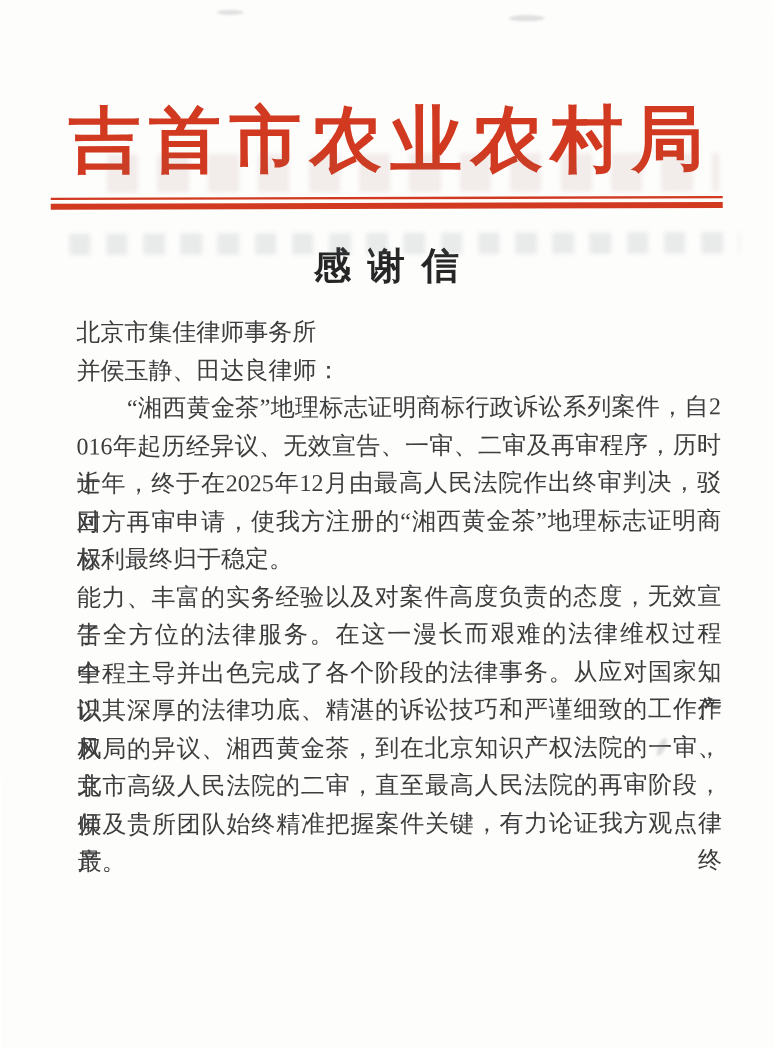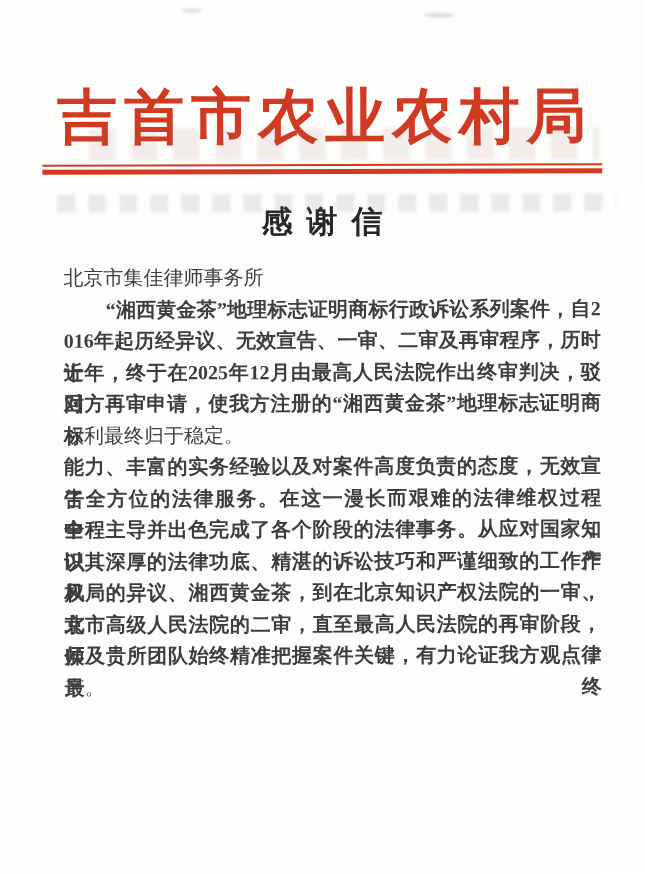--- a/index.html
+++ b/index.html
@@ -57,21 +57,20 @@
     color: #3d3d3d;
   }
   .line {
     height: 31.5px;
     white-space: nowrap;
   }
   .line.fill {
     text-align: justify;
     text-align-last: justify;
     white-space: normal;
-    font-weight: bold;
   }
   .line.indent { padding-left: 42px; }
   .line.greeting { padding-left: 42px; }
   
   .ghost {
     position: absolute;
     pointer-events: none;
     filter: blur(1.6px);
   }
   .ghost-1 { 
@@ -112,20 +111,21 @@
       <div class="rule-thin"></div>
       <div class="rule-thick"></div>
     </div>
   </header>
 
   <h1 class="doc-title" style="color: rgb(38, 38, 38);">感谢信</h1>
 
   <main class="letter-body" style="color: rgb(61, 61, 61);">
     <div id="recipient">
         <div class="line">北京市集佳律师事务所</div>
+        <div class="line">并侯玉静、田达良律师：</div>
       </div>
     <div id="paragraphs">
         <div class="line indent fill">“湘西黄金茶”地理标志证明商标行政诉讼系列案件，自2</div>
         <div class="line fill">016年起历经异议、无效宣告、一审、二审及再审程序，历时近</div>
         <div class="line fill">十年，终于在2025年12月由最高人民法院作出终审判决，驳回</div>
         <div class="line fill">对方再审申请，使我方注册的“湘西黄金茶”地理标志证明商标</div>
         <div class="line">权利最终归于稳定。</div>
         <div class="line fill">能力、丰富的实务经验以及对案件高度负责的态度，无效宣告</div>
         <div class="line fill">了全方位的法律服务。在这一漫长而艰难的法律维权过程中，</div>
         <div class="line fill">全程主导并出色完成了各个阶段的法律事务。从应对国家知识产</div>

